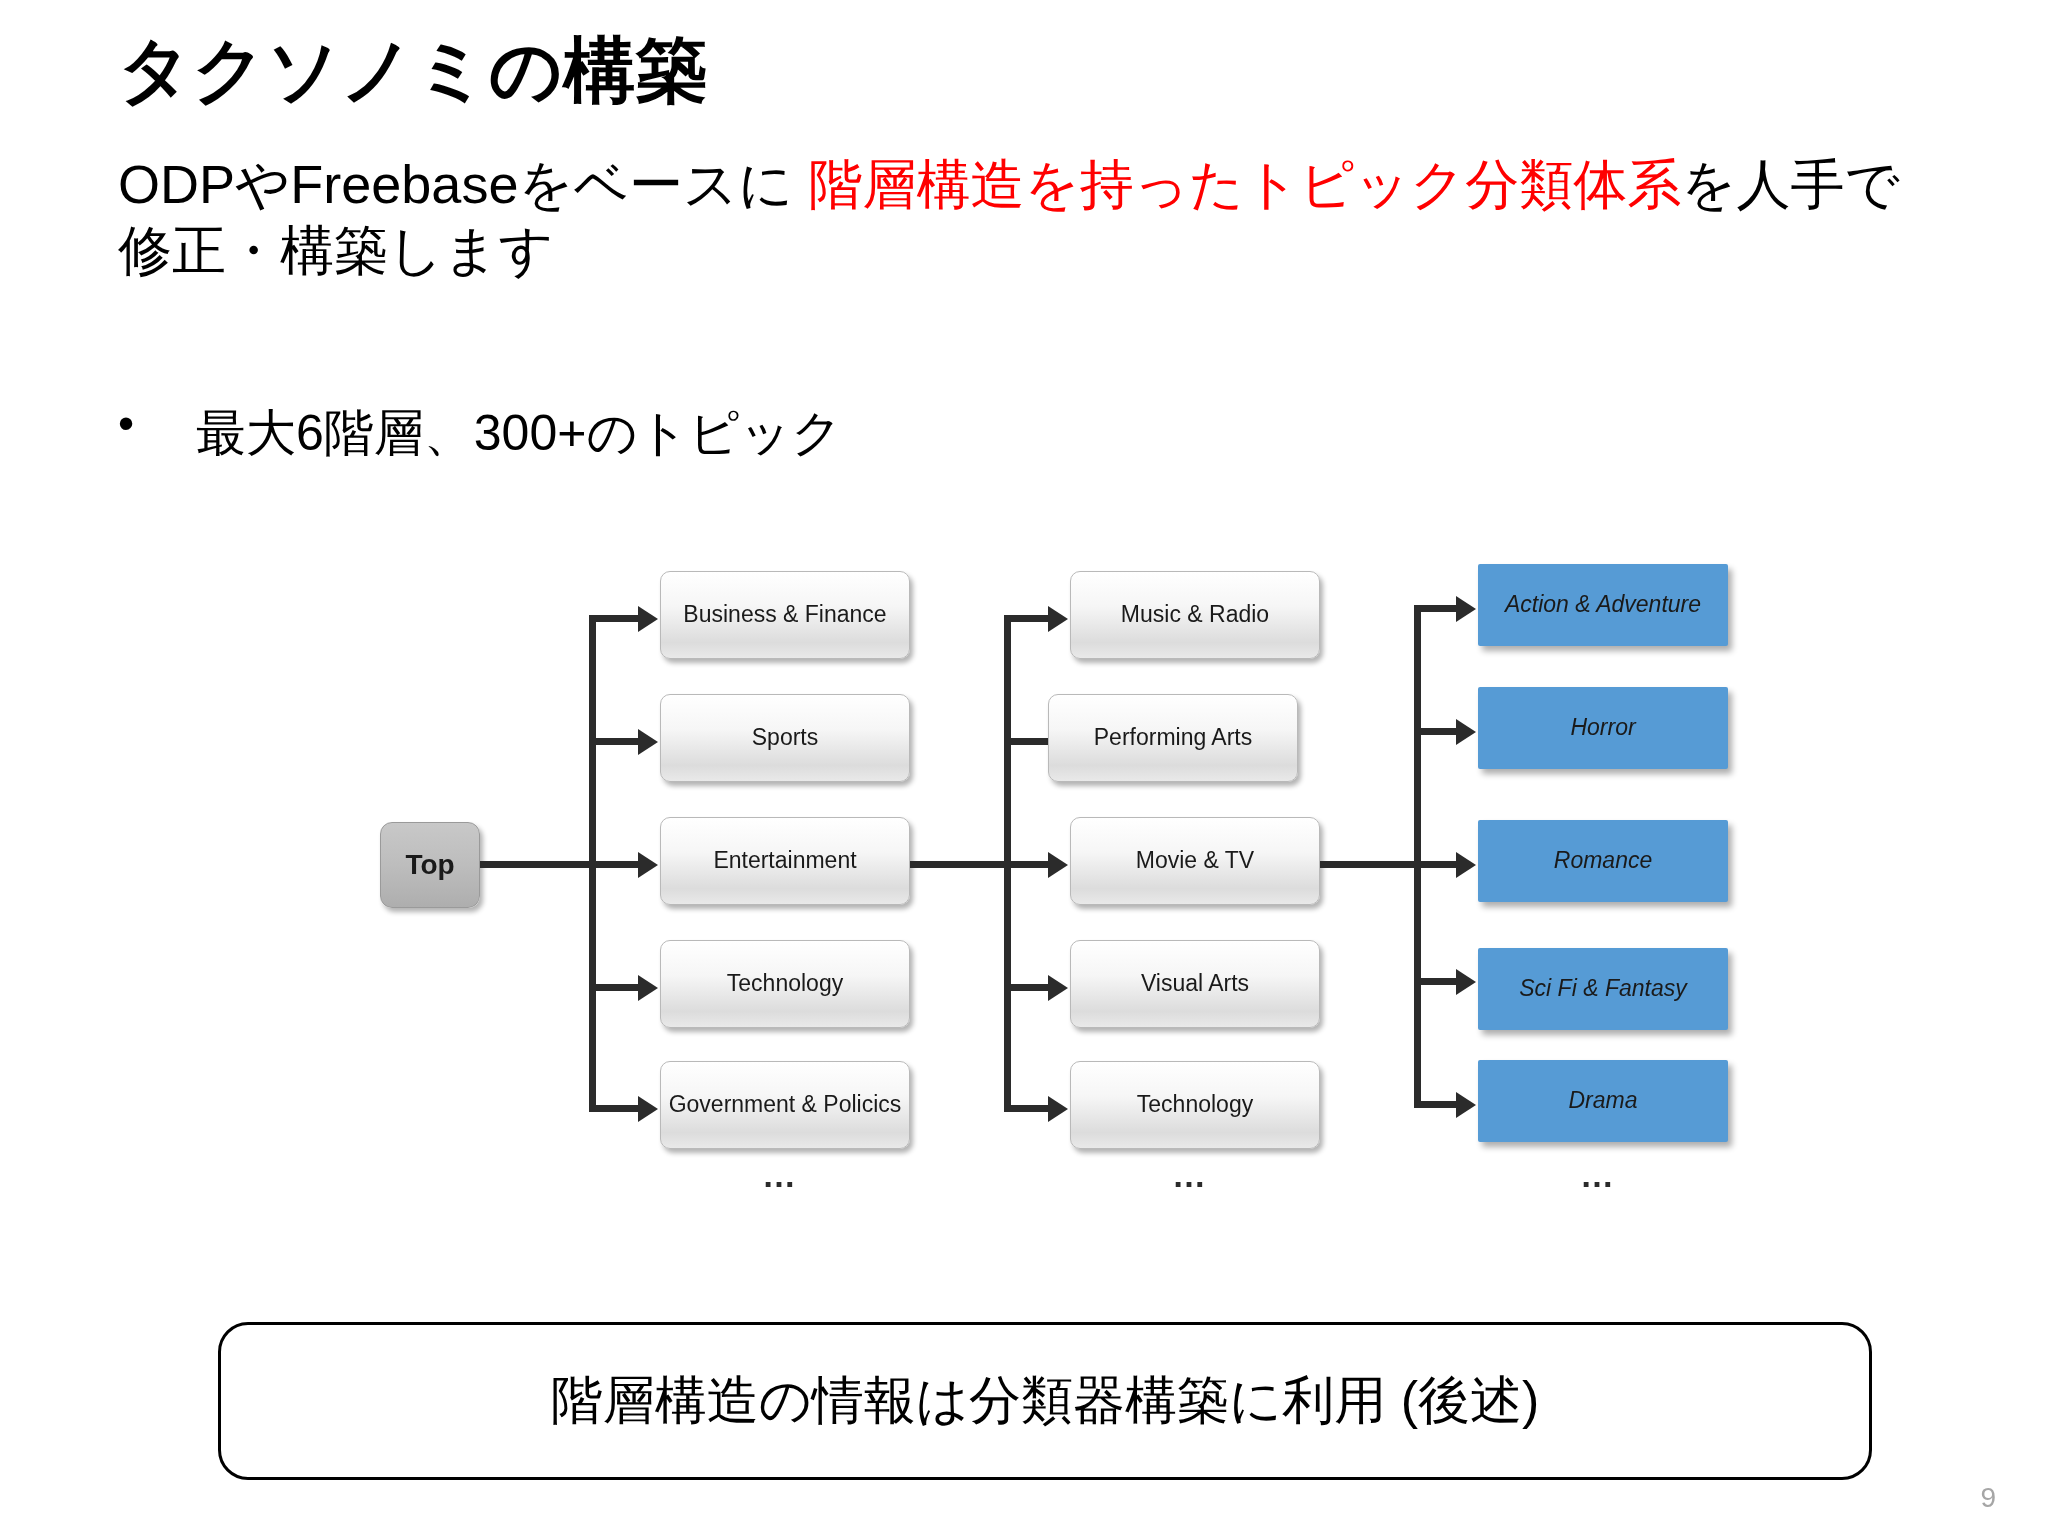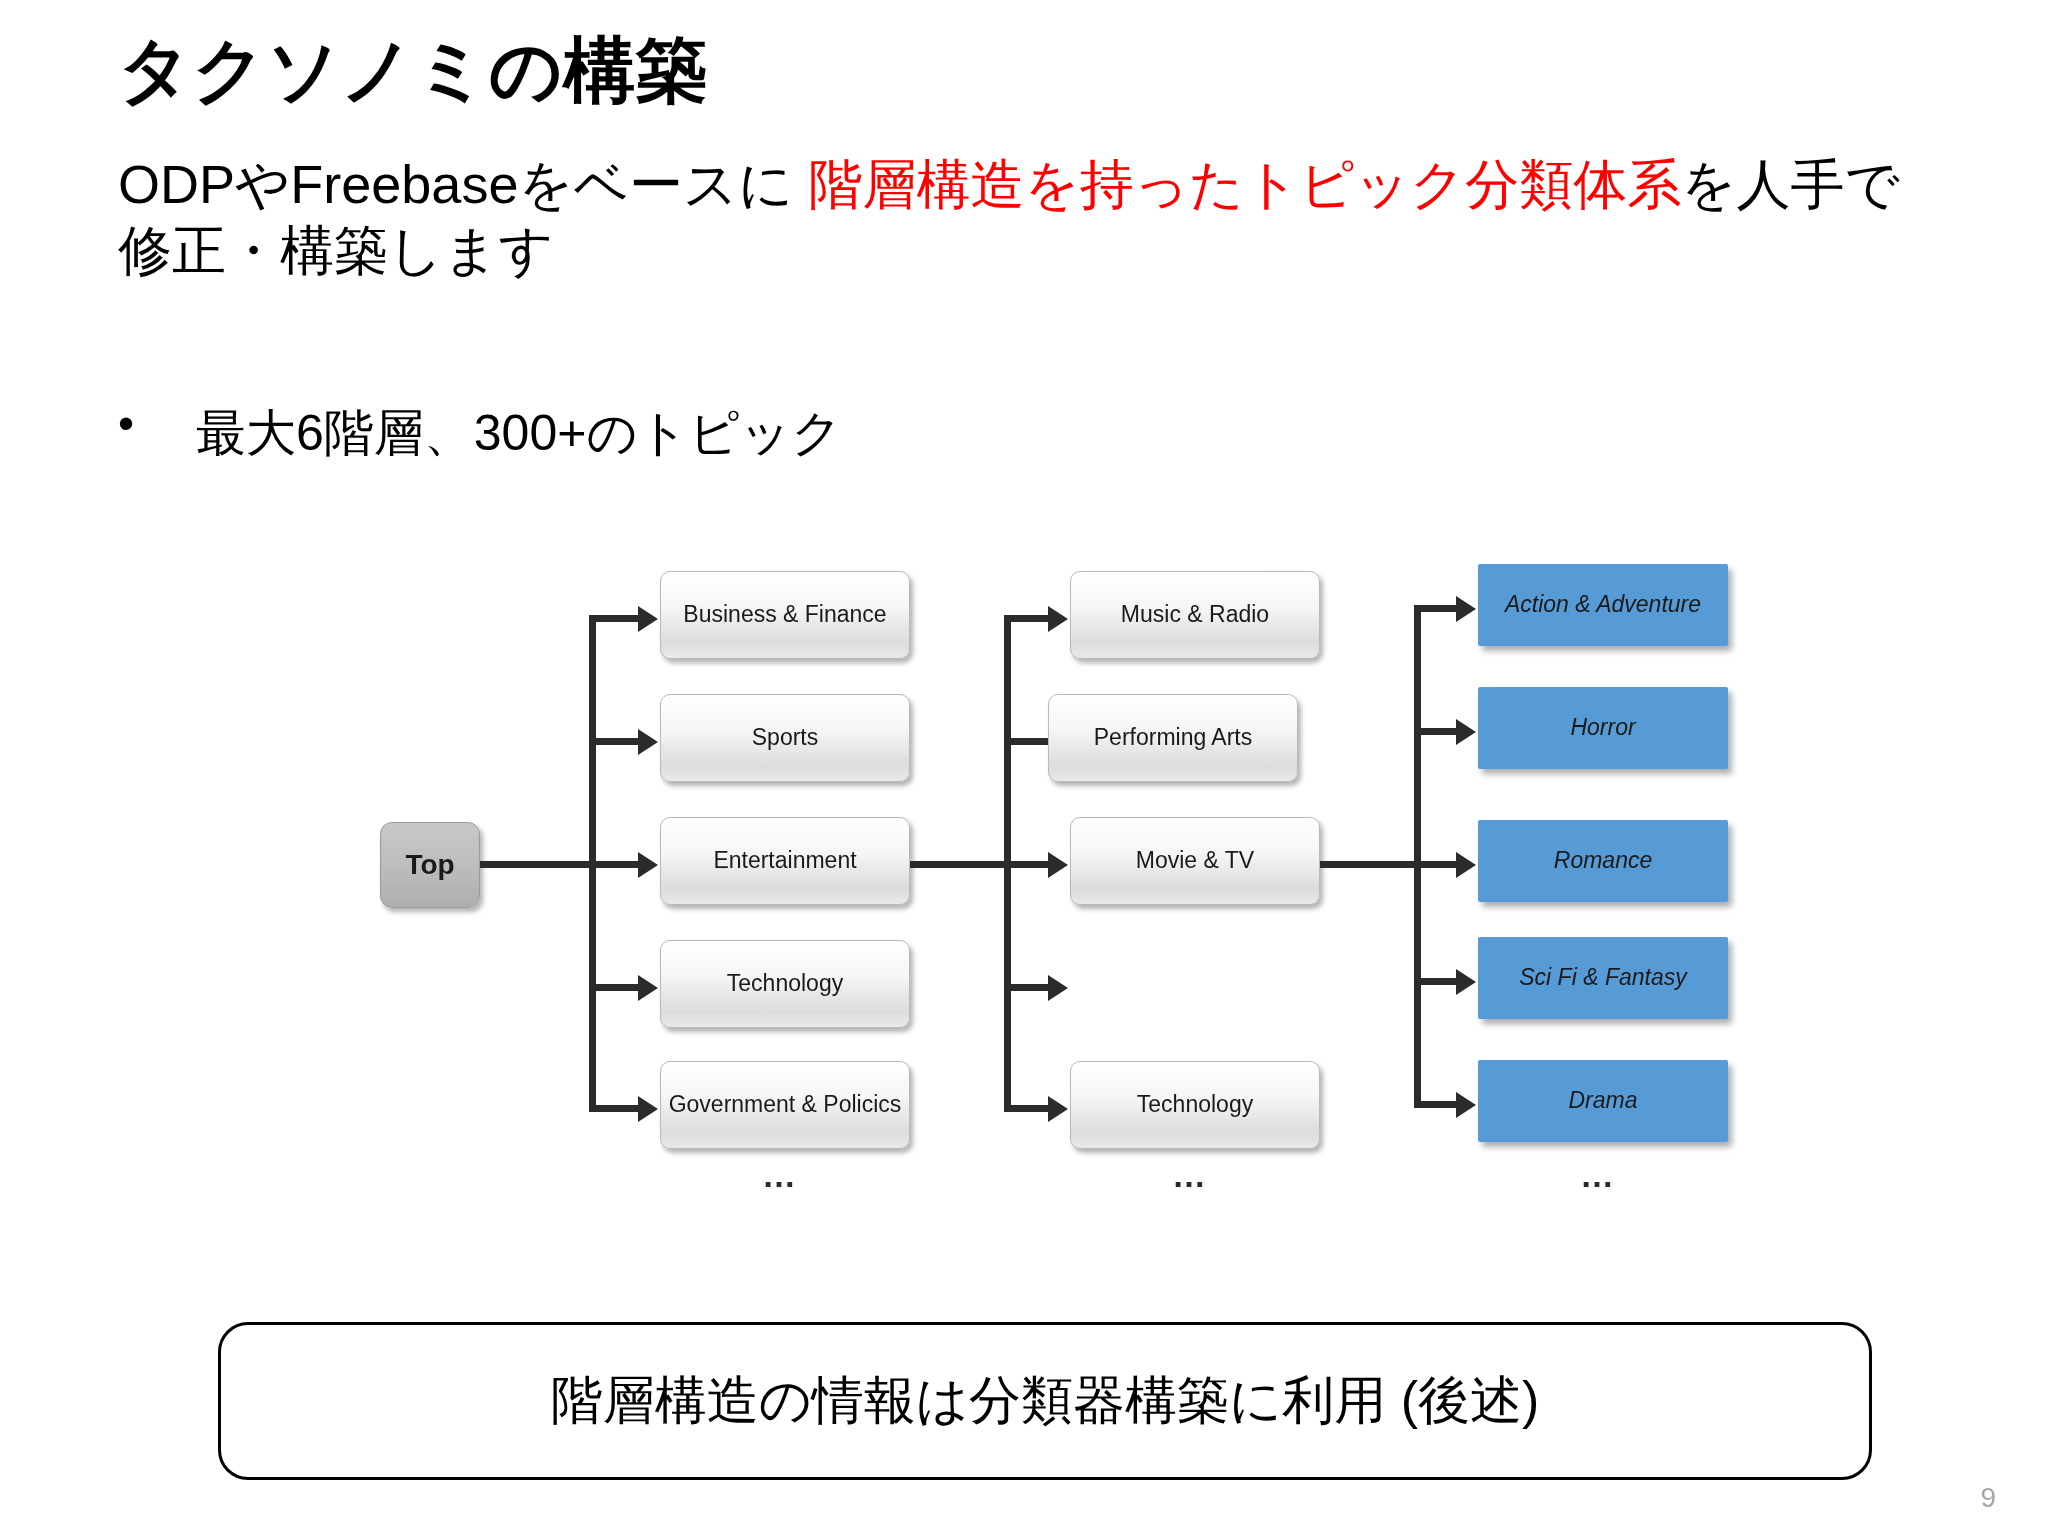--- a/index.html
+++ b/index.html
@@ -231,20 +231,23 @@
 
   <div class="node-box node-grey" style="left:690px; top:11px;">
     <span>Music &amp; Radio</span>
   </div>
   <div class="node-box node-grey" style="left:668px; top:134px;">
     <span>Performing Arts</span>
   </div>
   <div class="node-box node-grey" style="left:690px; top:257px;">
     <span>Movie &amp; TV</span>
   </div>
+  <div class="node-box node-grey" style="left:690px; top:380px;">
+    <span>Visual Arts</span>
+  </div>
   <div class="node-box node-grey" style="left:690px; top:501px;">
     <span>Technology</span>
   </div>
 
   <div class="ellipsis" style="left:792px; top:596px;">…</div>
 
   <div class="edge edge-h" style="left:940px; top:301px; width:98px;"></div>
   <div class="edge edge-v" style="left:1034px; top:48px; height:500px;"></div>
 
   <div class="edge edge-h" style="left:1034px; top:45px;  width:48px;"></div>
@@ -260,21 +263,21 @@
 
   <div class="node-box node-blue" style="left:1098px; top:4px;">
     <span>Action &amp; Adventure</span>
   </div>
   <div class="node-box node-blue" style="left:1098px; top:127px;">
     <span>Horror</span>
   </div>
   <div class="node-box node-blue" style="left:1098px; top:260px;">
     <span>Romance</span>
   </div>
-  <div class="node-box node-blue" style="left:1098px; top:377px;">
+  <div class="node-box node-blue" style="left:1098px; top:388px;">
     <span>Sci Fi &amp; Fantasy</span>
   </div>
   <div class="node-box node-blue" style="left:1098px; top:500px;">
     <span>Drama</span>
   </div>
 
   <div class="ellipsis" style="left:1200px; top:596px;">…</div>
 
 </div>
 

